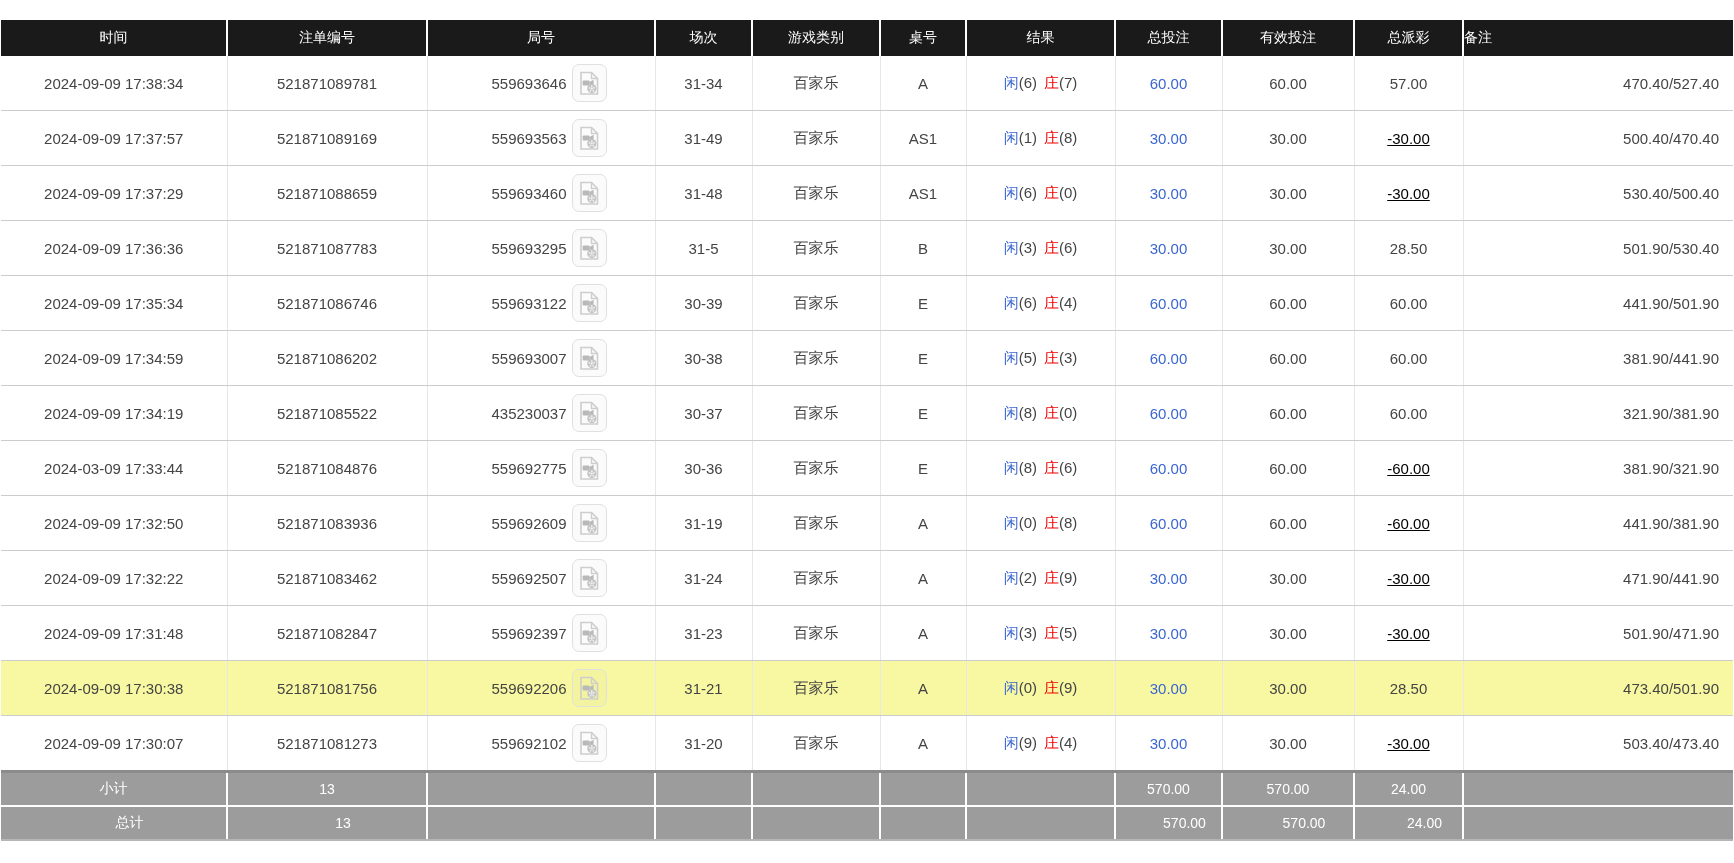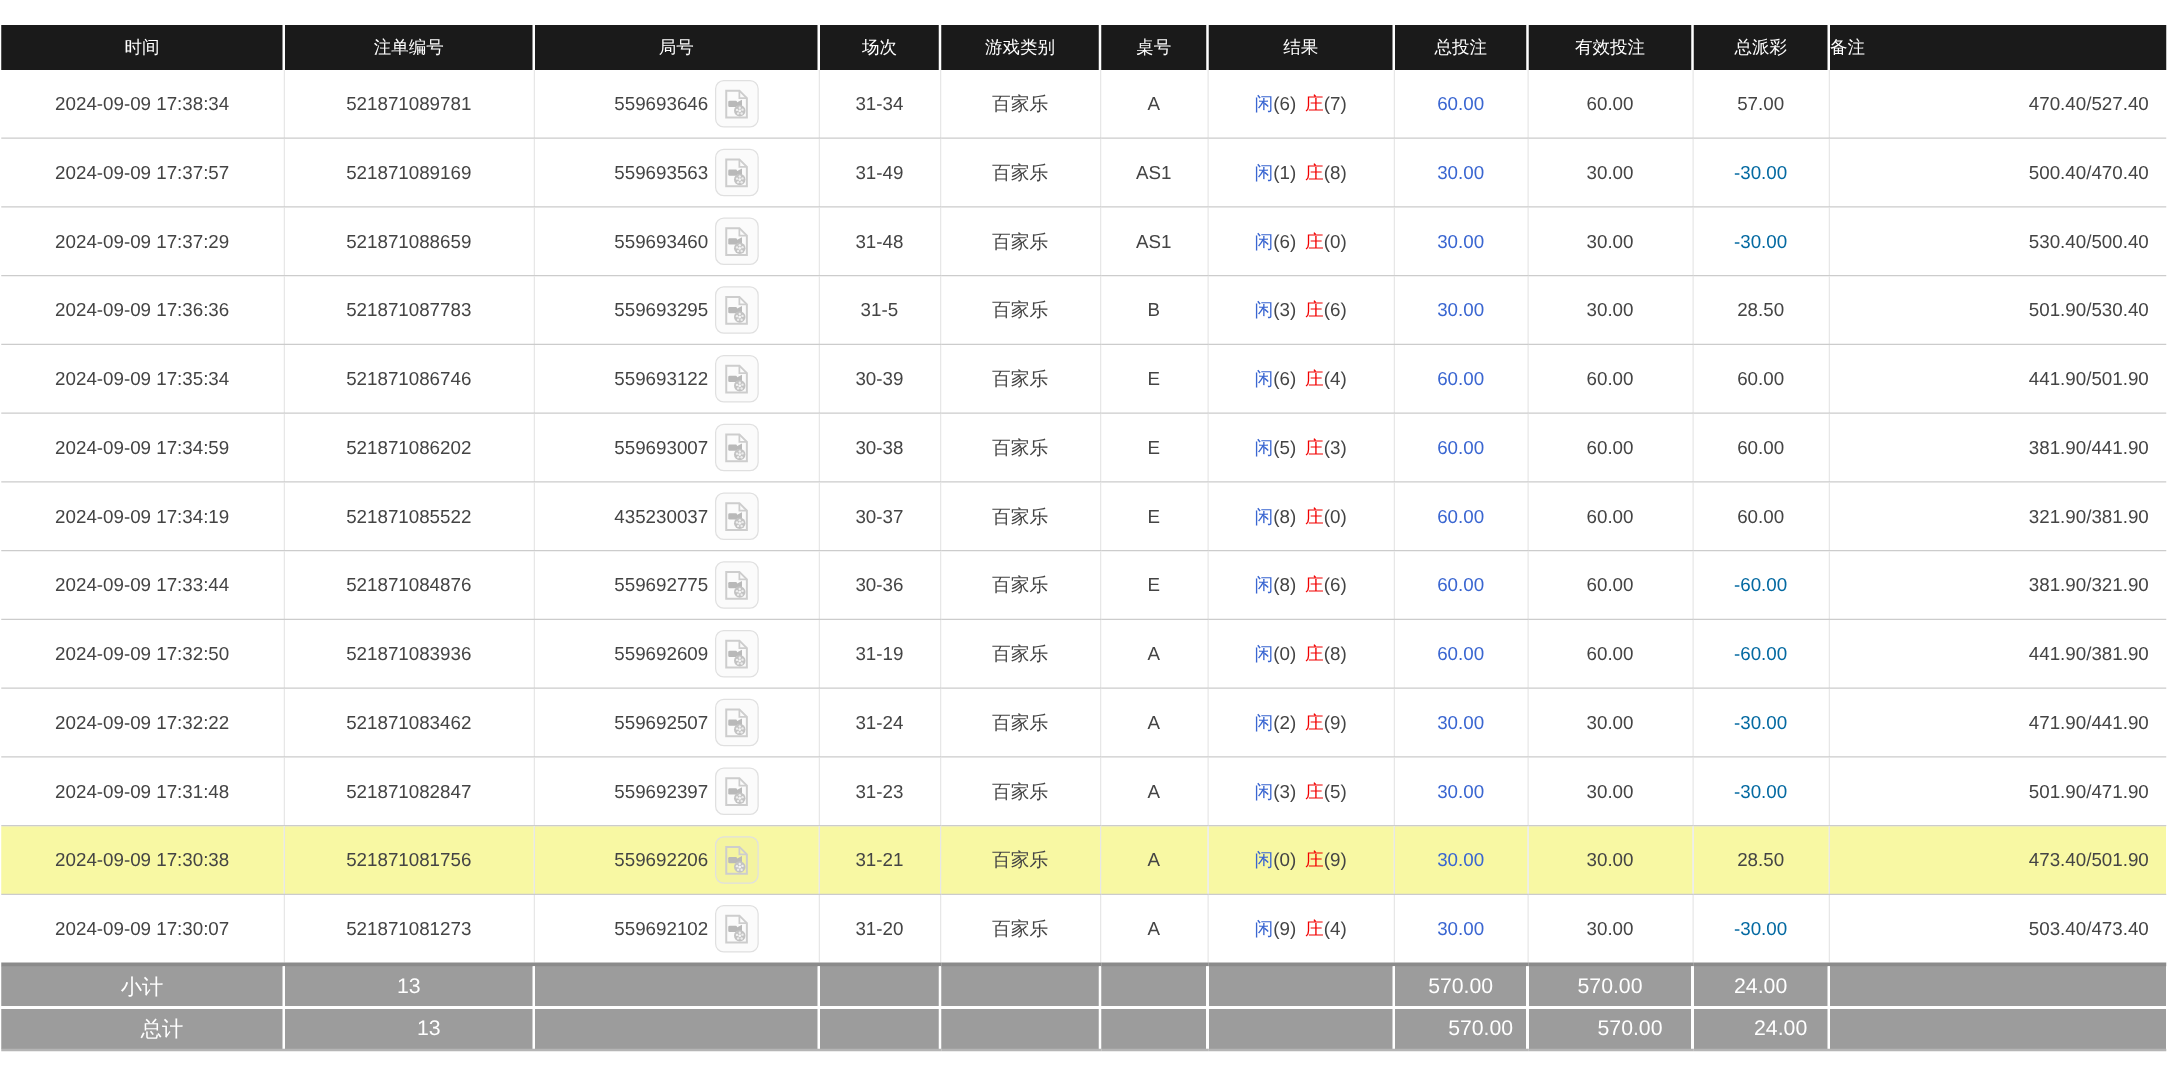--- a/index.html
+++ b/index.html
@@ -10,30 +10,30 @@
      text-align:center;border-right:2px solid #fff;padding:0;white-space:nowrap;}
   th:last-child{border-right:none;}
   th.h-remark{text-align:left;padding-right:75px;}
   
   td{height:54px;font-size:15px;color:#444;text-align:center;background:#fff;
      border-right:1px solid #e7e7e7;border-bottom:1px solid #ccc;padding:0;white-space:nowrap;overflow:hidden;}
   td:last-child{border-right:none;}
   tr.highlight td{background:#f8f8a3;}
   td.c-remark{text-align:right;padding-right:14px;}
   .val-blue{color:#3a66d1;}
-  .neg{color:#0369a1;}
+  .neg{color:#000000;text-decoration:underline;}
   .res-player{color:#3a66d1;}
   .res-banker{color:#f20000;margin-left:7px;}
   .res-score{color:#444;}
   
   .round-wrap{display:inline-flex;align-items:center;gap:5px;vertical-align:middle;margin-left:16px;}
   .video-btn{display:inline-flex;align-items:center;justify-content:center;width:35px;height:38px;
      border:1px solid #e0e0e0;border-radius:7px;background:rgba(0,0,0,0.015);cursor:pointer;padding:0;}
   
-  tr.summary td{background:#9c9c9c;color:#fff;font-size:17px;height:32px;
+  tr.summary td{background:#9c9c9c;color:#fff;font-size:14px;height:32px;
      border-right:2px solid #fff;border-bottom:none;}
   tr.summary td:last-child{border-right:none;}
   tr.summary-sub td{border-top:3px solid #8b8b8b;}
   tr.summary-total td{border-top:2px solid #fff;border-bottom:2px solid #b5b5b5;padding-left:32px;}
 </style>
 </head>
 <body>
 
 <table class="report">
   <colgroup>
@@ -297,21 +297,21 @@
     <td class="c-table">E</td>
     <td class="c-result">
       <span class="res-player">闲</span><span class="res-score rp">(8)</span><span class="res-banker">庄</span><span class="res-score rb">(0)</span>
     </td>
     <td class="c-totalbet val-blue">60.00</td>
     <td class="c-validbet">60.00</td>
     <td class="c-payout">60.00</td>
     <td class="c-remark">321.90/381.90</td>
   </tr>
       <tr class="data-row">
-    <td class="c-time">2024-09-09 17:33:44</td>
+    <td class="c-time">2024-03-09 17:33:44</td>
     <td class="c-bet-id">521871084876</td>
     <td class="c-round">
       <span class="round-wrap">
         <span class="round-num">559692775</span>
         <button class="video-btn">
           <svg width="22" height="25" viewBox="0 0 22 25">
             <path d="M3 1.5 h10.5 l6 6 V23 H3 Z" fill="none" stroke="#cdcdcd" stroke-width="1.6"></path>
             <path d="M13.5 1.5 v6 h6" fill="none" stroke="#cdcdcd" stroke-width="1.4"></path>
             <rect x="4.6" y="9.6" width="7" height="5" rx="1" fill="#b9b9b9"></rect>
             <path d="M11.4 11 l4.2 -2.2 v7 l-4.2 -2.2 z" fill="#b9b9b9"></path>

